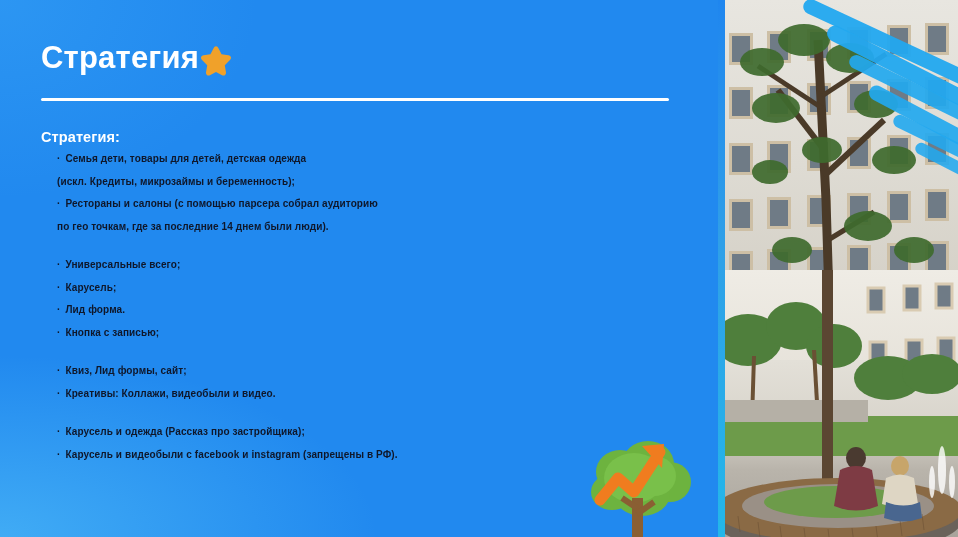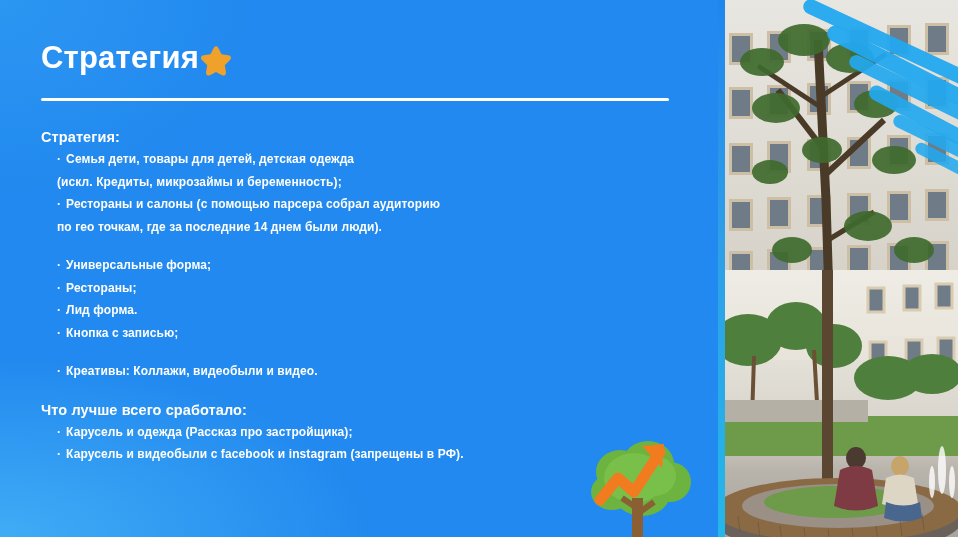--- a/index.html
+++ b/index.html
@@ -43,21 +43,21 @@
   .body-block{position:absolute;left:41px;top:126px;width:640px;}
 
   .section{margin-bottom:16px;}
   .section:last-child{margin-bottom:0;}
 
   .sec-head{
     font-size:14.5px;font-weight:bold;color:#ffffff;
     line-height:22px;letter-spacing:.1px;white-space:nowrap;
   }
   .line{
-    font-size:12px;font-weight:bold;color:#ffffff;
+    font-size:10px;font-weight:bold;color:#0f172a;
     line-height:22.5px;letter-spacing:.1px;white-space:nowrap;
   }
   .line.indent{padding-left:16px;}
   .line.cont{padding-left:16px;}
   .bullet{display:inline-block;margin-right:5px;}
 
   
   .tree-art{
     position:absolute;left:584px;top:436px;width:110px;height:101px;
     pointer-events:none;
@@ -111,32 +111,32 @@
 
       <div class="section">
         <div class="sec-head">Стратегия:</div>
         <div class="line indent"><span class="bullet">·</span><span>Семья дети, товары для детей, детская одежда</span></div>
         <div class="line cont"><span>(искл. Кредиты, микрозаймы и беременность);</span></div>
         <div class="line indent"><span class="bullet">·</span><span>Рестораны и салоны (с помощью парсера собрал аудиторию</span></div>
         <div class="line cont"><span>по гео точкам, где за последние 14 днем были люди).</span></div>
       </div>
 
       <div class="section">
-        <div class="line indent"><span class="bullet">·</span><span>Универсальные форма;</span></div>
-        <div class="line indent"><span class="bullet">·</span><span>Рестораны;</span></div>
+        <div class="line indent"><span class="bullet">·</span><span>Универсальные всего;</span></div>
+        <div class="line indent"><span class="bullet">·</span><span>Карусель;</span></div>
         <div class="line indent"><span class="bullet">·</span><span>Лид форма.</span></div>
         <div class="line indent"><span class="bullet">·</span><span>Кнопка с записью;</span></div>
       </div>
 
       <div class="section">
+        <div class="line indent"><span class="bullet">·</span><span>Квиз, Лид формы, сайт;</span></div>
         <div class="line indent"><span class="bullet">·</span><span>Креативы: Коллажи, видеобыли и видео.</span></div>
       </div>
 
       <div class="section">
-        <div class="sec-head">Что лучше всего сработало:</div>
         <div class="line indent"><span class="bullet">·</span><span>Карусель и одежда (Рассказ про застройщика);</span></div>
         <div class="line indent"><span class="bullet">·</span><span>Карусель и видеобыли с facebook и instagram (запрещены в РФ).</span></div>
       </div>
 
     </div>
 
     <svg class="tree-art" viewBox="0 0 110 101">
       <g>
         <ellipse cx="36" cy="36" rx="24" ry="22" fill="#6db33f"></ellipse>
         <ellipse cx="64" cy="28" rx="26" ry="23" fill="#6db33f"></ellipse>

